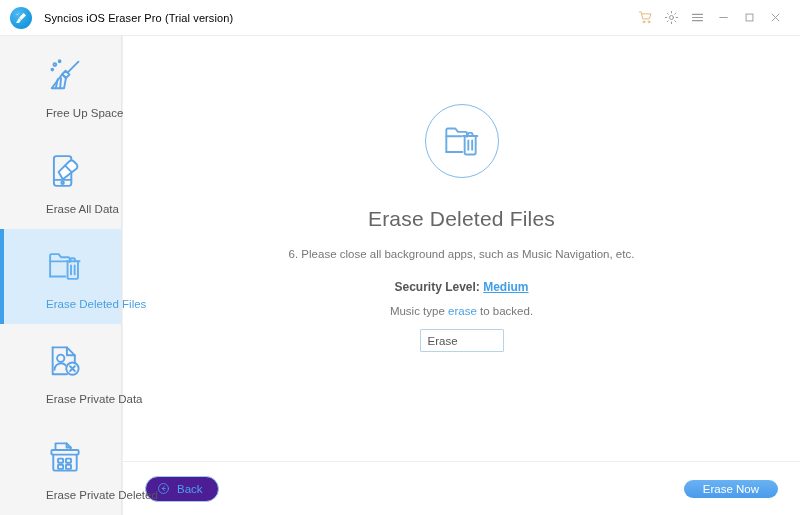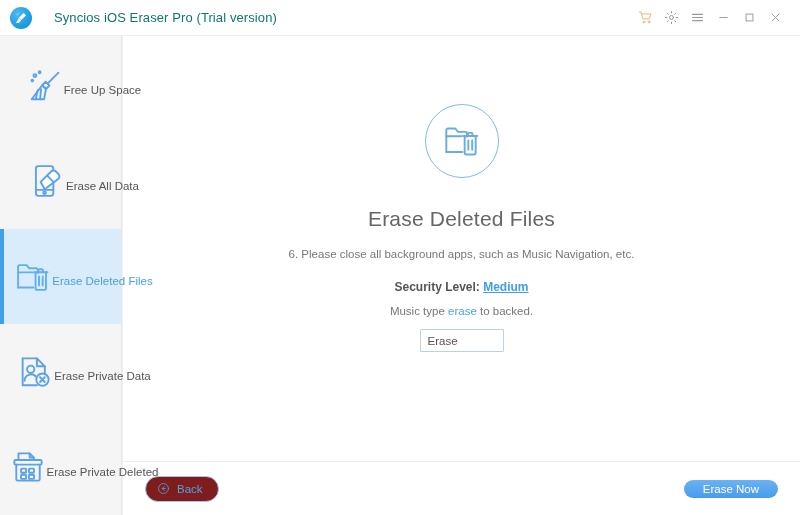--- a/index.html
+++ b/index.html
@@ -29,23 +29,23 @@
   .logo {
     width: 22px; height: 22px;
     margin-left: 10px;
     border-radius: 50%;
     background: radial-gradient(circle at 35% 30%, #4fb9f5 0%, #1f9de0 60%, #1489d0 100%);
     display: flex; align-items: center; justify-content: center;
     flex: 0 0 22px;
   }
   .logo svg { display: block; }
   .app-title {
-    margin-left: 22px;
-    font-size: 13px;
-    color: #0f766e;
+    margin-left: 12px;
+    font-size: 11px;
+    color: #000000;
     letter-spacing: 0.1px;
     white-space: nowrap;
   }
   .titlebar-spacer { flex: 1 1 auto; }
   .tb-icons { display: flex; align-items: center; margin-right: 12px; }
   .tb-btn {
     width: 26px; height: 26px;
     display: flex; align-items: center; justify-content: center;
     color: #9a9a9a;
     cursor: default;
@@ -63,21 +63,22 @@
     background: #f5f5f5;
     border-right: 1px solid #e8e8e8;
     display: flex;
     flex-direction: column;
     padding-top: 2px;
   }
   .nav-item {
     position: relative;
     height: 96px;
     display: flex;
-    align-items: center;
+    flex-direction: column;
+    align-items: flex-start;
     justify-content: center;
     cursor: default;
     padding-left: 46px;
   }
   .nav-item .nav-icon {
     height: 46px;
     display: flex; align-items: center; justify-content: center;
     color: #5ba3e8;
   }
   .nav-item .nav-icon svg { display: block; }
@@ -188,21 +189,21 @@
     background: #ffffff;
   }
   .back-btn {
     display: flex;
     align-items: center;
     gap: 7px;
     height: 26px;
     padding: 0 15px 0 11px;
     border: 1px solid #9ecaf0;
     border-radius: 13px;
-    background: #7f1d1d;
+    background: #4c1d95;
     color: #4ba3e8;
     font-size: 11.5px;
     font-family: "Liberation Sans", sans-serif;
     cursor: pointer;
   }
   .back-btn svg { display: block; }
   .erase-now-btn {
     height: 18px;
     padding: 0 19px;
     border: none;

